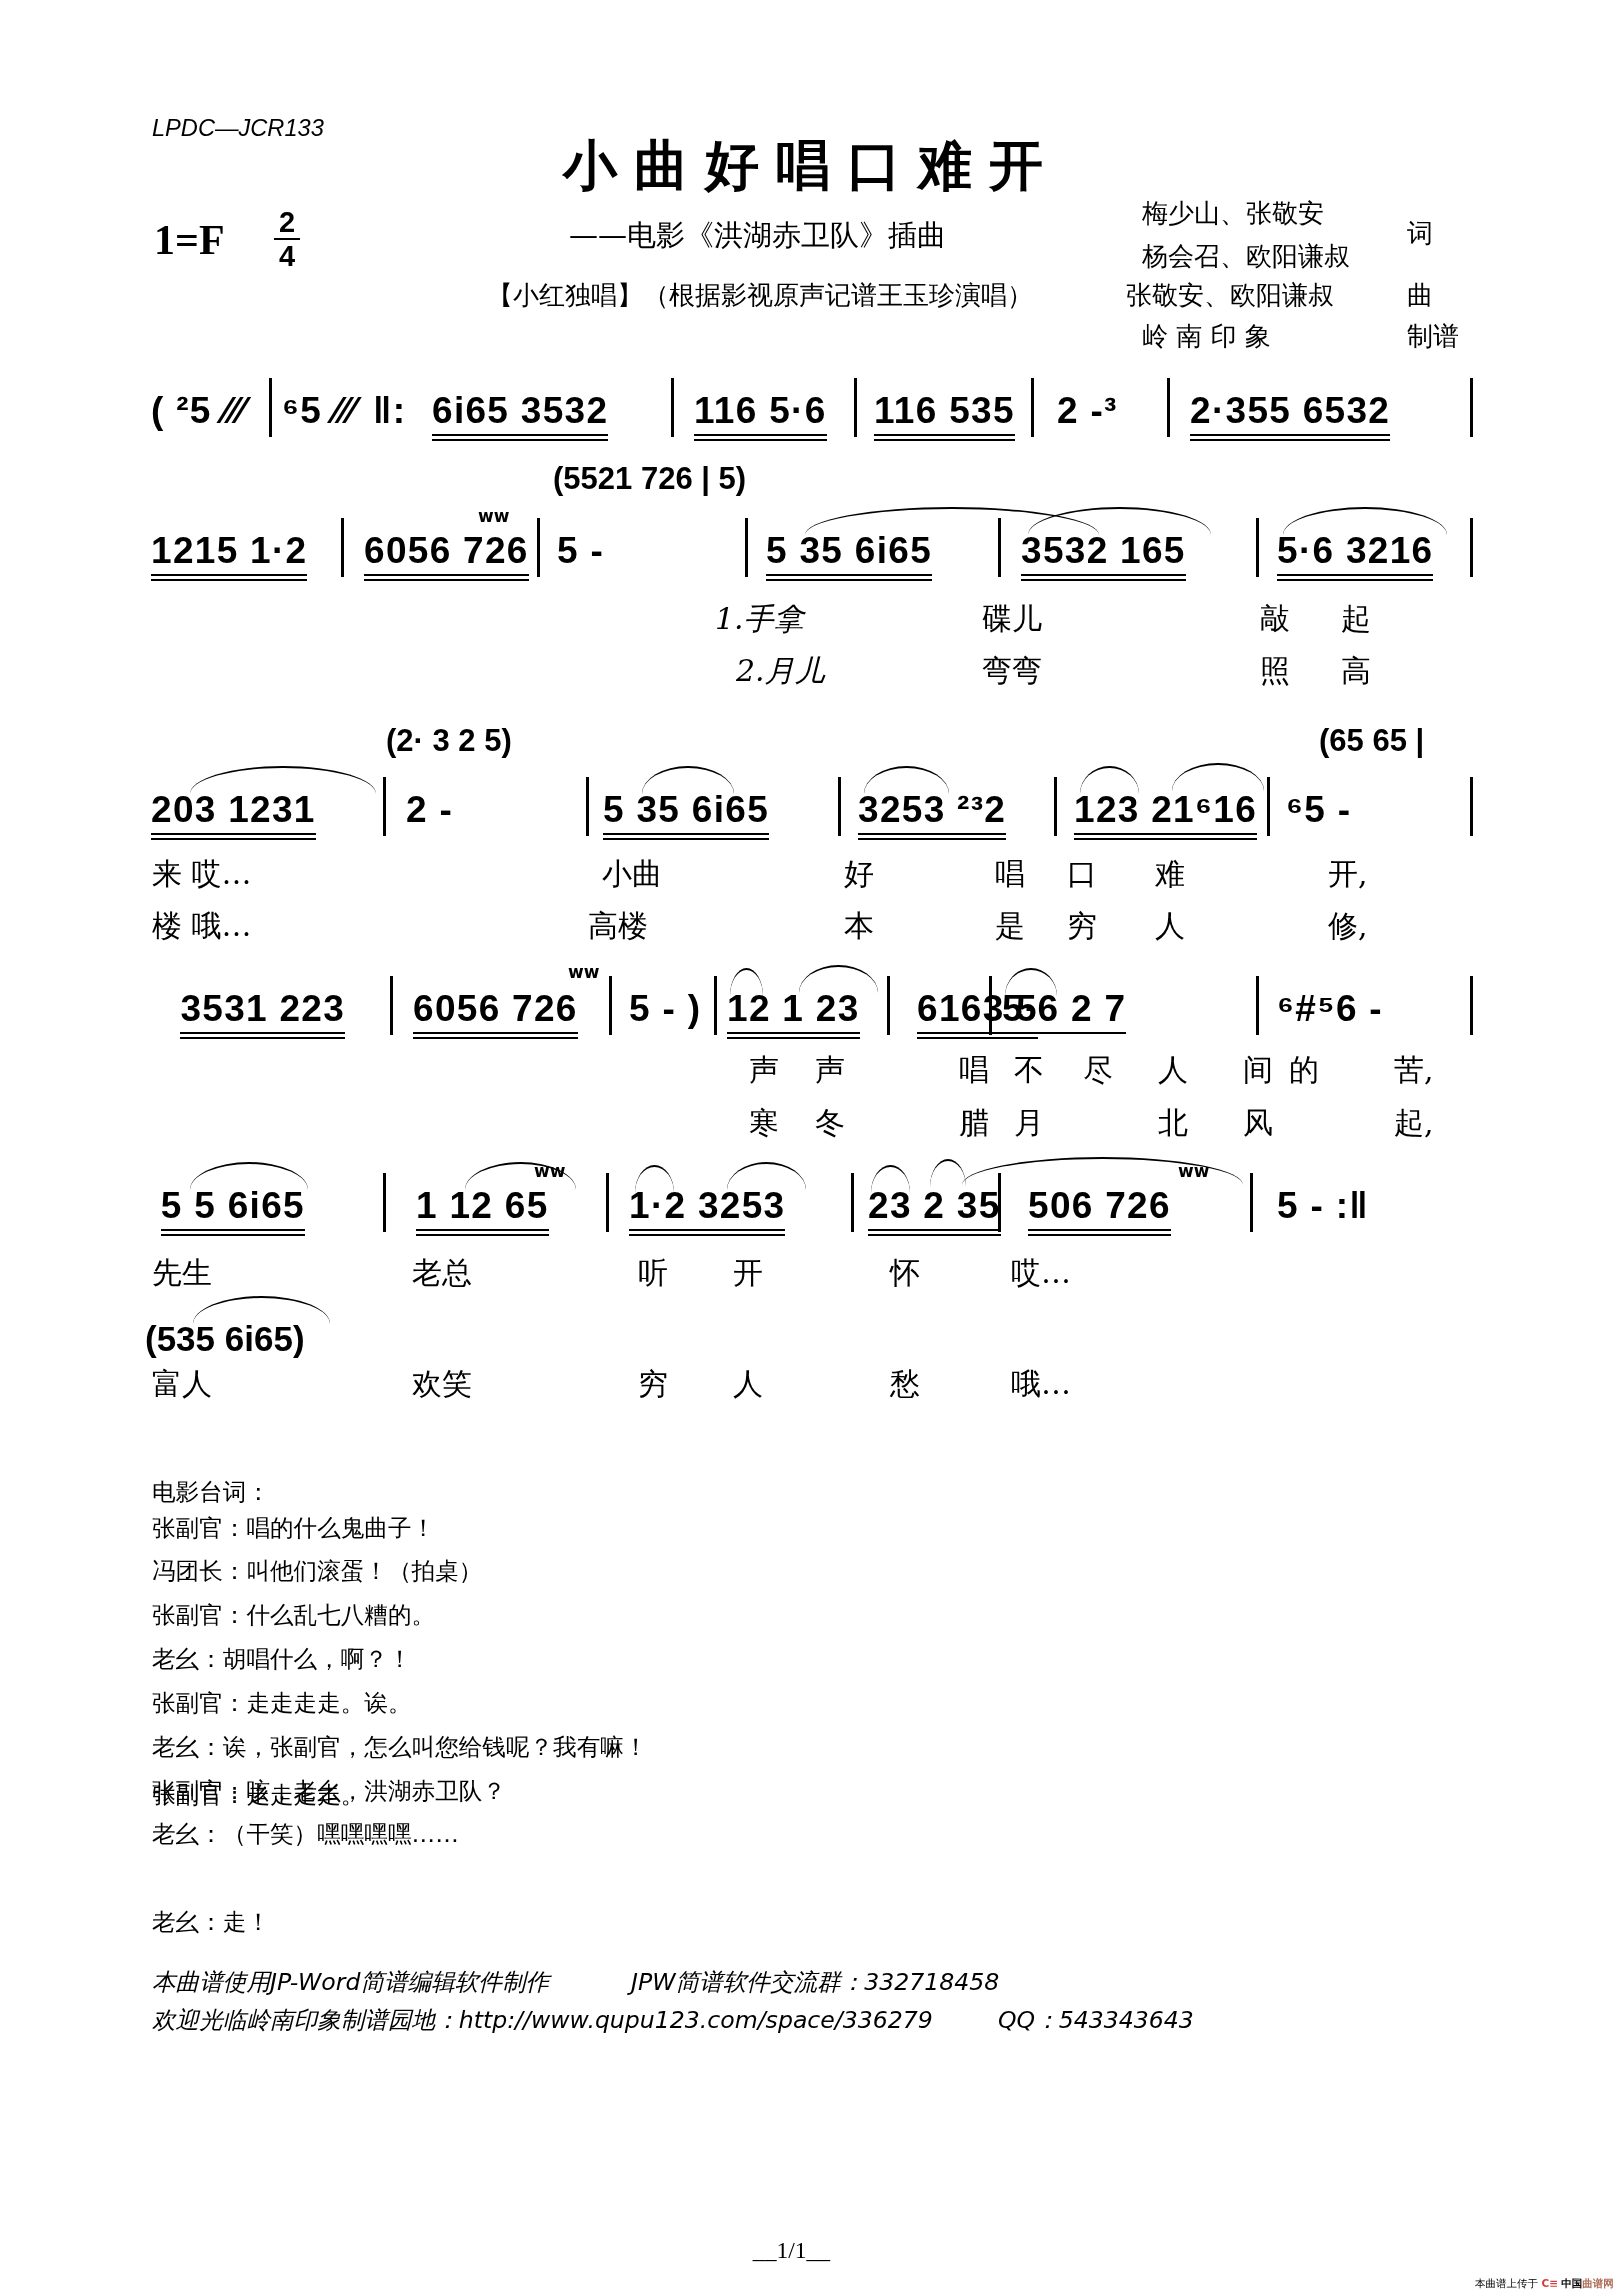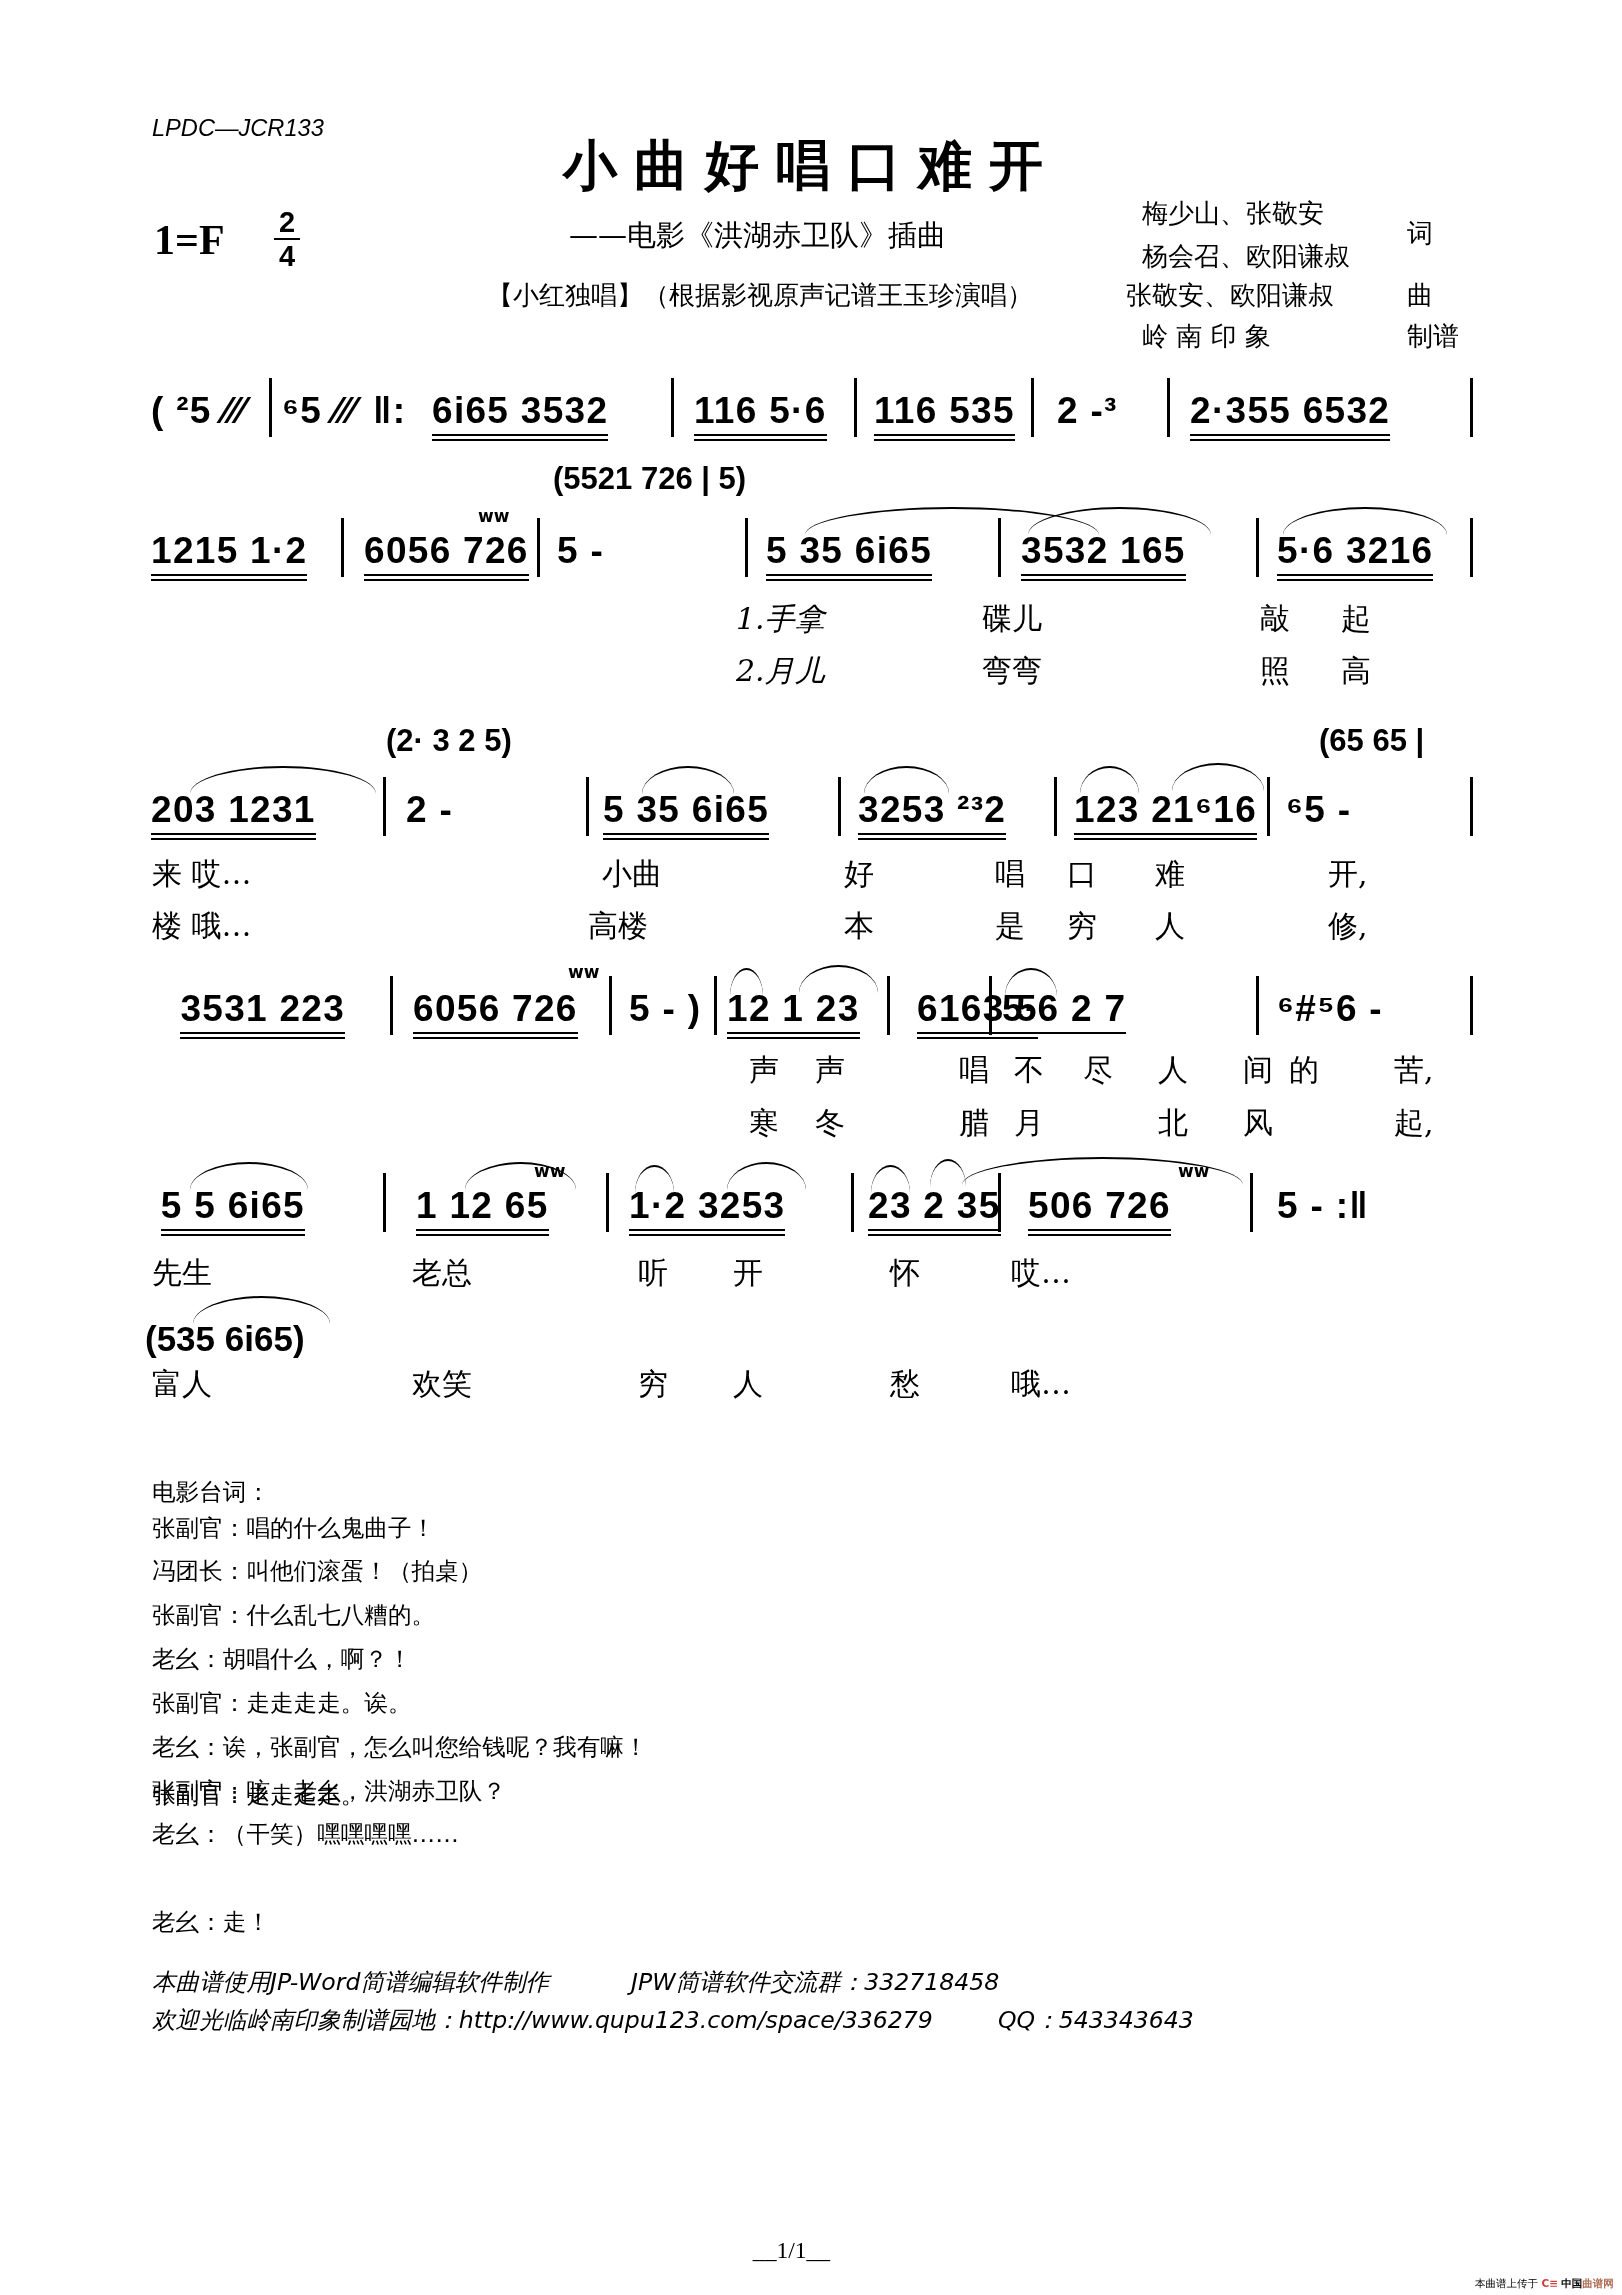--- a/index.html
+++ b/index.html
@@ -82,21 +82,21 @@
   <span class="slur" style="left:654px; width:294px; top:-3.3px;"></span>
   <span class="m u2" style="left:615px;">5 35  6i65</span>
   <span class="bl" style="left:847px;"></span>
   <span class="slur" style="left:877px; width:183px; top:-3.3px;"></span>
   <span class="m u2" style="left:870px;">3532  165</span>
   <span class="bl" style="left:1105px;"></span>
   <span class="slur" style="left:1132px; width:164px; top:-3.3px;"></span>
   <span class="m u2" style="left:1126px;">5·6  3216</span>
   <span class="bl" style="left:1319px;"></span>
 </div>
-<div class="lyr it" style="left:736px; top:599px;">1.手拿</div>
+<div class="lyr it" style="left:715px; top:599px;">1.手拿</div>
 <div class="lyr" style="left:982px; top:599px;">碟儿</div>
 <div class="lyr" style="left:1260px; top:599px;">敲</div>
 <div class="lyr" style="left:1341px; top:599px;">起</div>
 <div class="lyr it" style="left:736px; top:651px;">2.月儿</div>
 <div class="lyr" style="left:982px; top:651px;">弯弯</div>
 <div class="lyr" style="left:1260px; top:651px;">照</div>
 <div class="lyr" style="left:1341px; top:651px;">高</div>
 
 <div class="aux" style="left:386px; top:723px;">(2· 3 2 5)</div>
 <div class="aux" style="left:1319px; top:723px;">(65 65 |</div>

